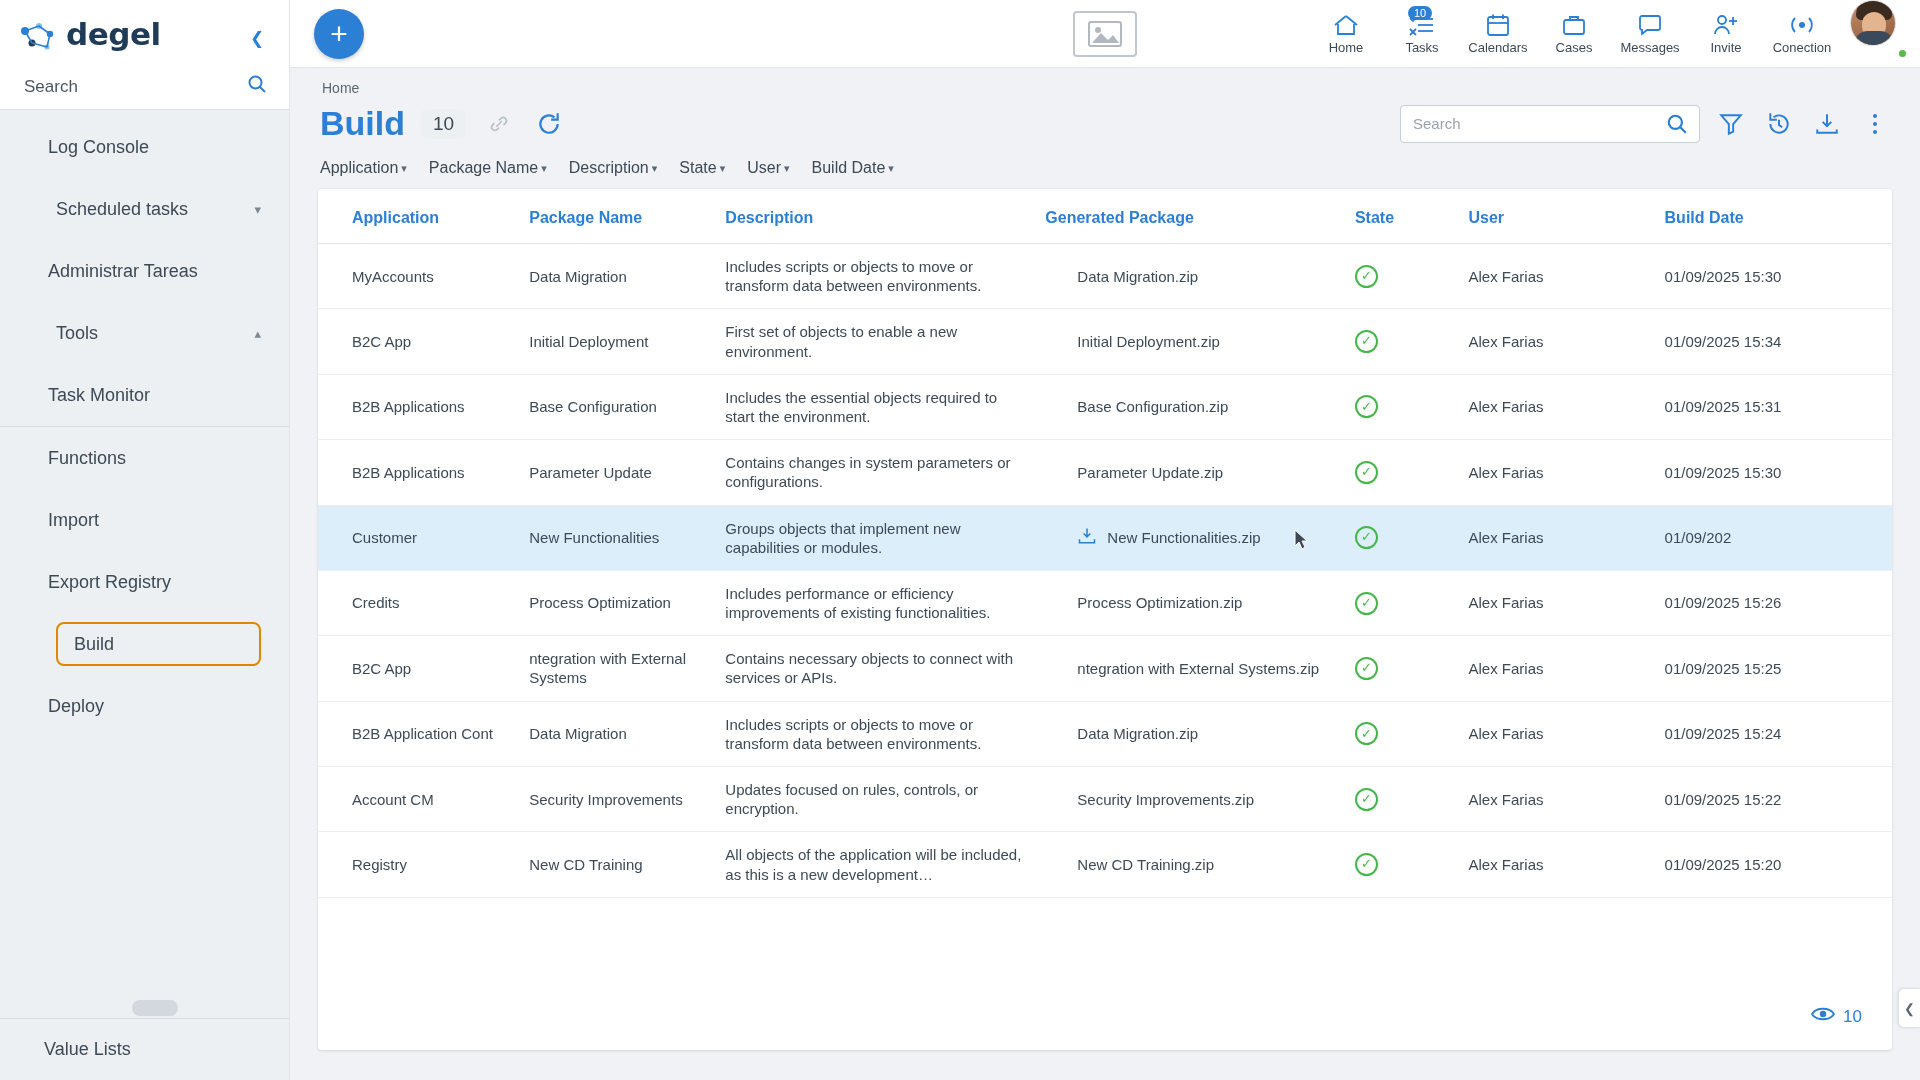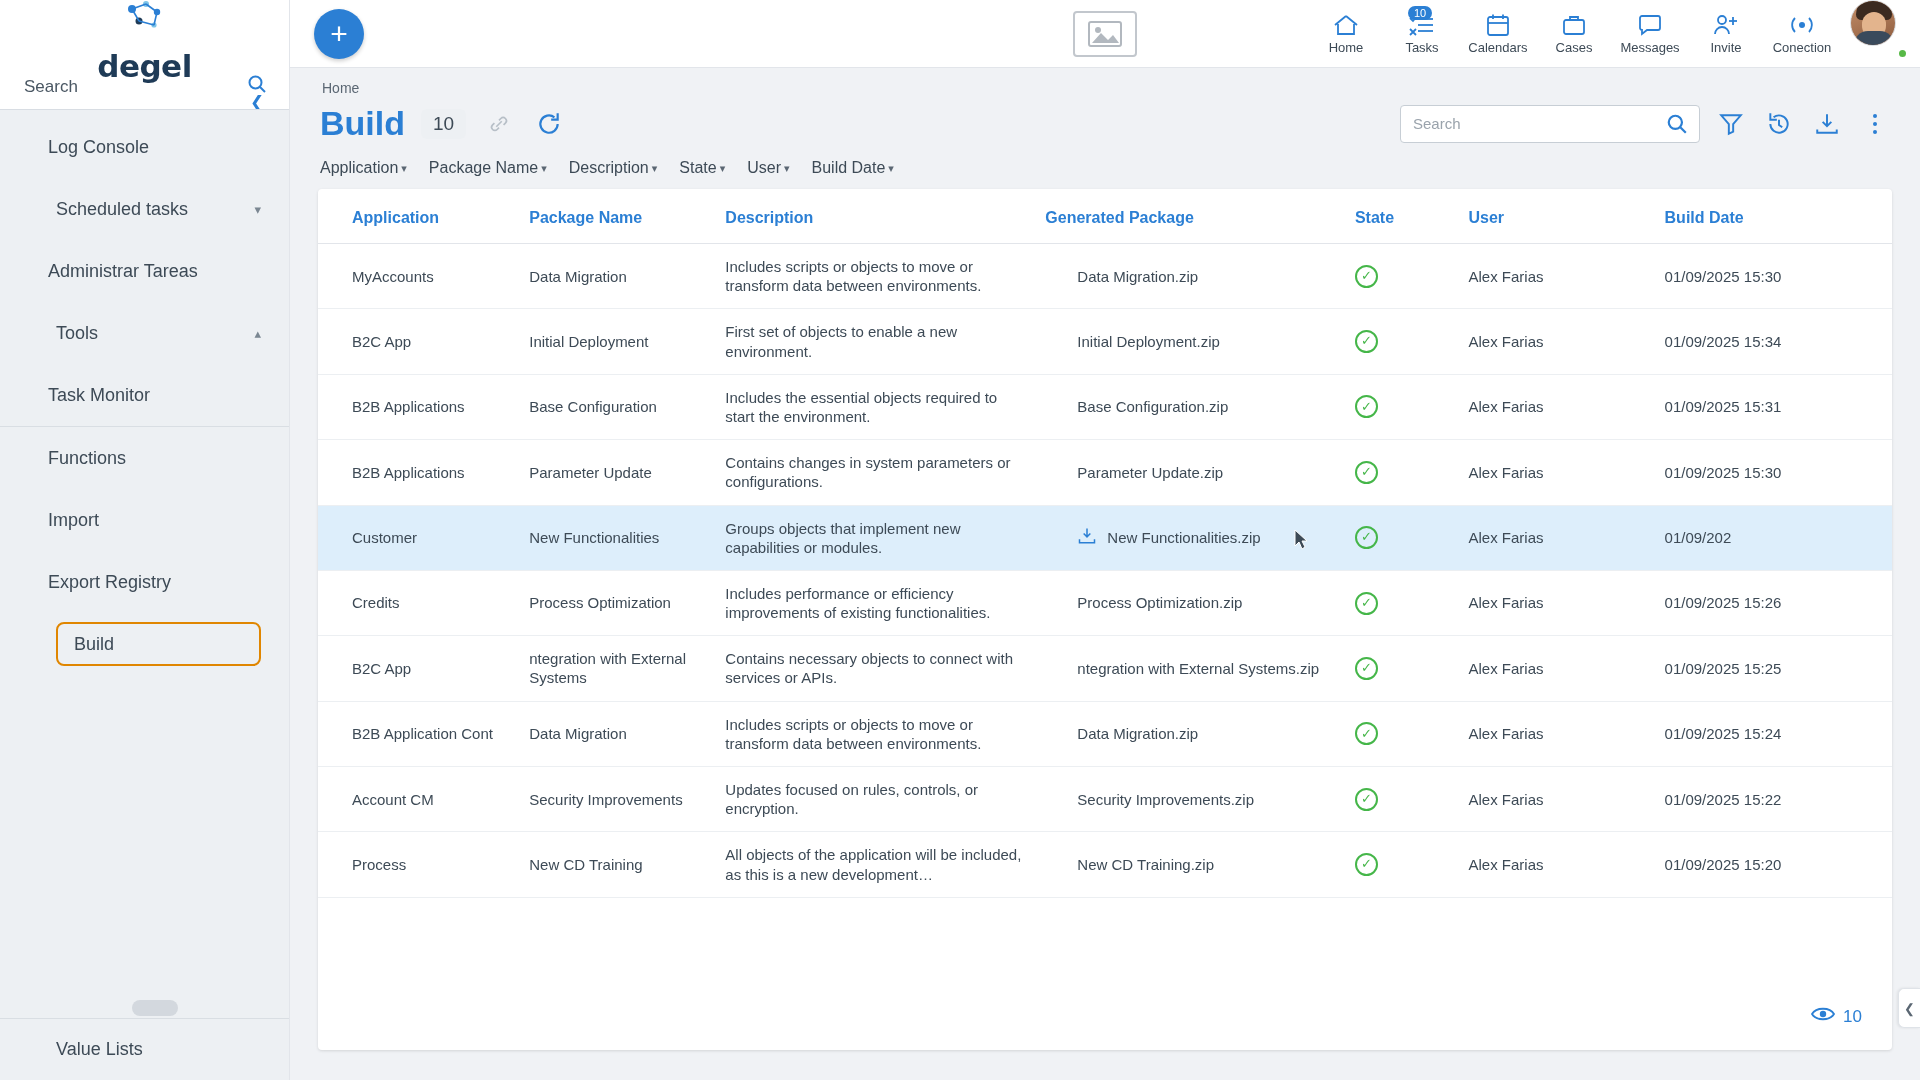--- a/index.html
+++ b/index.html
@@ -25,24 +25,23 @@
     border-right: 1px solid #e2e5ea;
     display: flex;
     flex-direction: column;
     flex: 0 0 290px;
     position: relative;
     z-index: 5;
   }
   .brand-row {
     height: 68px;
     display: flex;
-    align-items: center;
-    padding: 0 18px;
+    align-items: flex-end;
+    padding: 16px 18px;
     gap: 8px;
-    flex-direction: column;
   }
   .logo-mark {
     width: 40px; height: 30px;
     position: relative;
     flex: 0 0 40px;
   }
   .logo-mark svg { display:block; }
   .logo-text {
     font-size: 31px;
     font-weight: bold;
@@ -115,21 +114,21 @@
     color: #3d4a56;
     width: 224px;
   }
   .nav-divider {
     height: 1px; background: #d9dee3; margin: 0;
   }
   .nav-bottom {
     border-top: 1px solid #d9dee3;
     height: 62px;
     display: flex; align-items: center;
-    padding-left: 56px;
+    padding-left: 44px;
     font-size: 18px;
     color: #3d4a56;
     background: #edf0f3;
   }
   .scroll-handle {
     position: absolute;
     left: 132px;
     bottom: 64px;
     width: 46px; height: 16px;
     border-radius: 8px;
@@ -459,20 +458,23 @@
       <div class="nav-item">
         <span>Import</span>
       </div>
       <div class="nav-item">
         <span>Export Registry</span>
       </div>
       <div class="nav-item selected-wrap" style="padding-left:0;">
         <div class="nav-selected">
           <span>Build</span>
         </div>
+      </div>
+      <div class="nav-item">
+        <span>Deploy</span>
       </div>
       <div class="scroll-handle"></div>
     </nav>
 
     <div class="nav-bottom">
       <span>Value Lists</span>
     </div>
   </aside>
 
   <div class="main">
@@ -802,21 +804,21 @@
                   <span class="gen-cell">
                     <span>Security Improvements.zip</span>
                   </span>
                 </td>
               <td class="col-state"><span class="state-ok">✓</span></td>
               <td class="col-user">Alex Farias</td>
               <td class="col-date">01/09/2025 15:22</td>
             </tr>
 
             <tr>
-              <td class="col-app">Process</td>
+              <td class="col-app">Registry</td>
               <td class="col-pkg">New CD Training</td>
               <td class="col-desc">All objects of the application will be included, as this is a new development…</td>
               <td class="col-gen">
                   <span class="gen-cell">
                     <span>New CD Training.zip</span>
                   </span>
                 </td>
               <td class="col-state"><span class="state-ok">✓</span></td>
               <td class="col-user">Alex Farias</td>
               <td class="col-date">01/09/2025 15:20</td>

